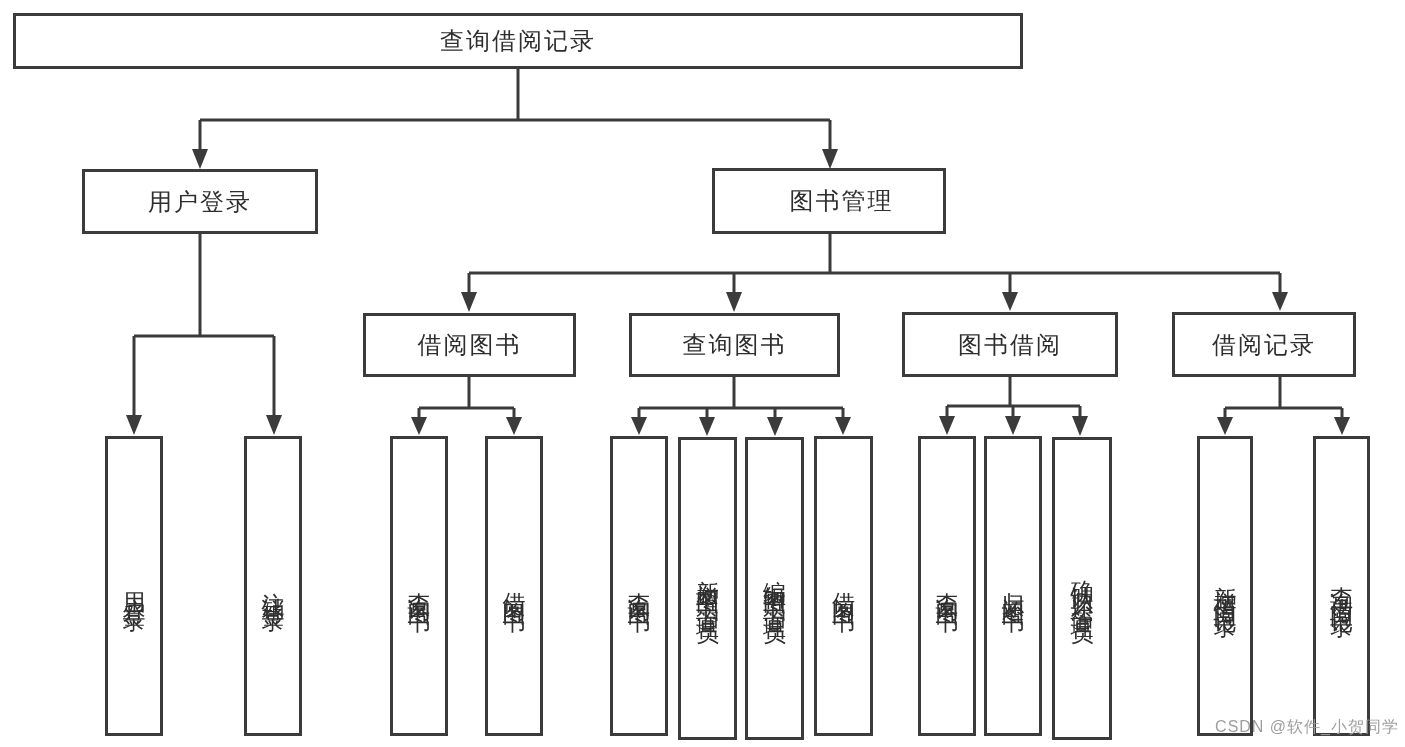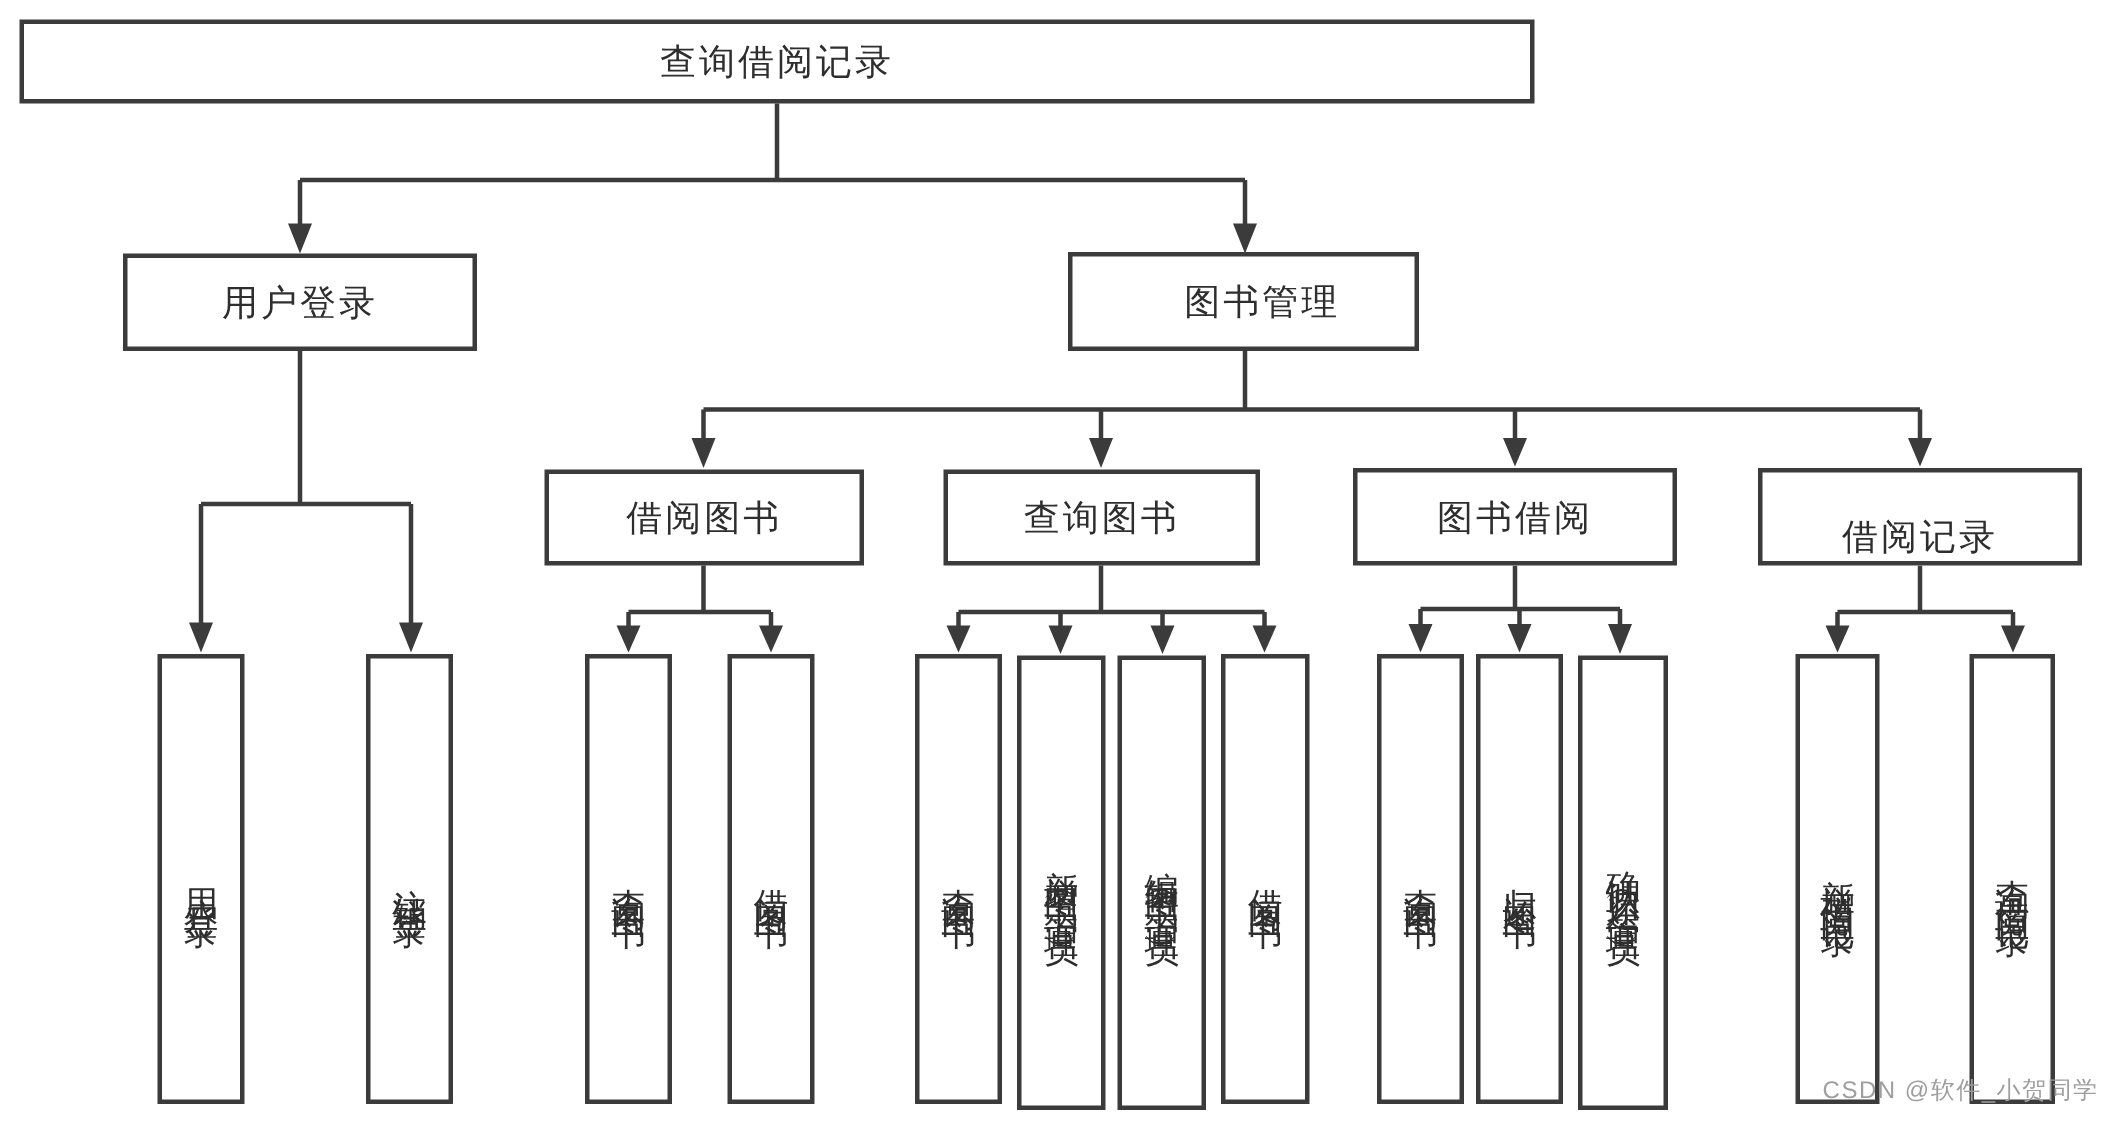--- a/index.html
+++ b/index.html
@@ -102,21 +102,21 @@
 
   <div class="node" style="left:363px;top:313px;width:213px;height:64px;">
     <span class="h-label">借阅图书</span>
   </div>
   <div class="node" style="left:629px;top:313px;width:211px;height:64px;">
     <span class="h-label">查询图书</span>
   </div>
   <div class="node" style="left:902px;top:312px;width:216px;height:65px;">
     <span class="h-label">图书借阅</span>
   </div>
-  <div class="node" style="left:1172px;top:312px;width:216px;height:65px;align-items:flex-end;">
+  <div class="node" style="left:1172px;top:312px;width:184px;height:65px;">
     <span class="h-label">借阅记录</span>
   </div>
 
   <div class="node" style="left:105px;top:436px;width:58px;height:300px;">
     <span class="v-label">用户登录</span>
   </div>
   <div class="node" style="left:244px;top:436px;width:58px;height:300px;">
     <span class="v-label">注销登录</span>
   </div>
 

